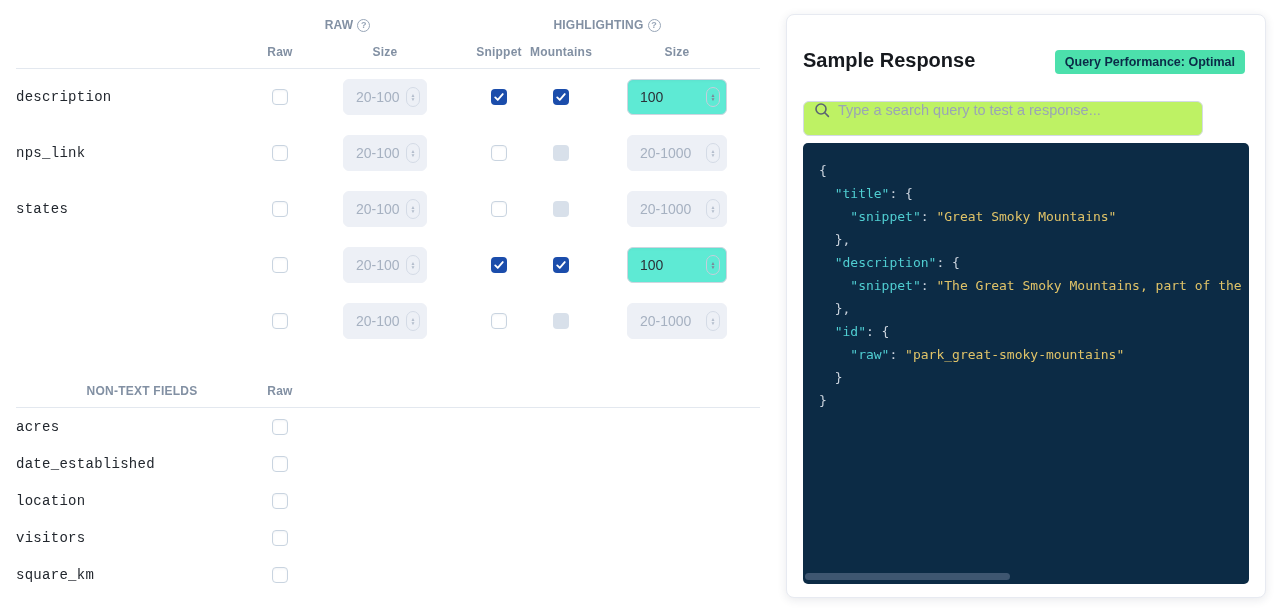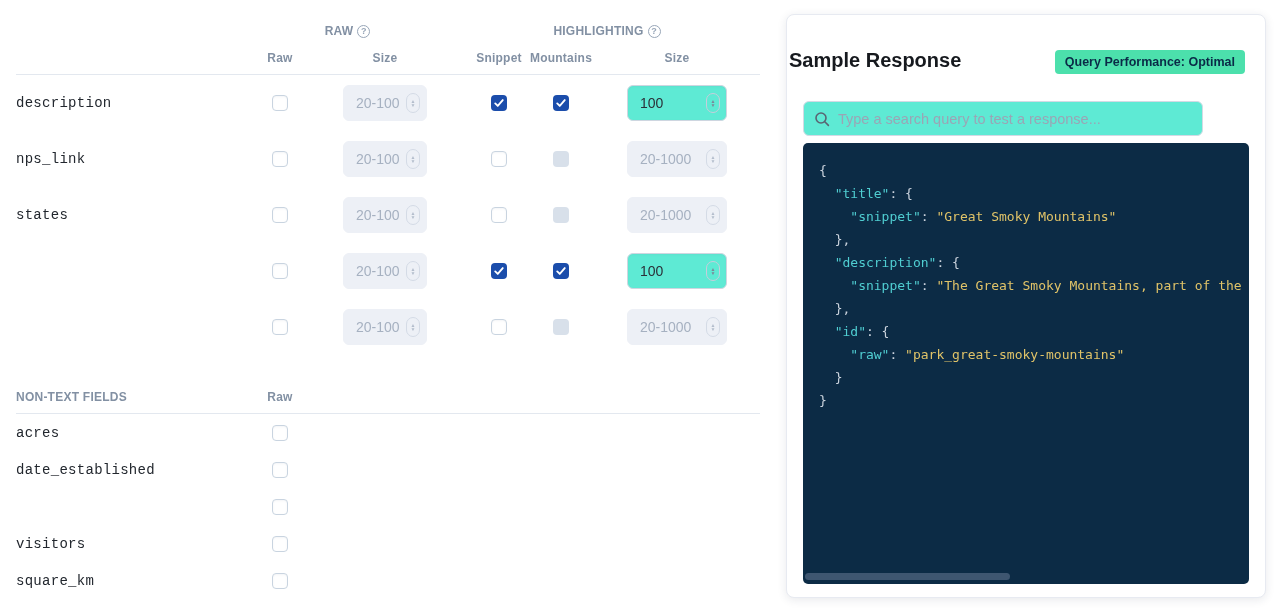--- a/index.html
+++ b/index.html
@@ -1,20 +1,20 @@
 <!DOCTYPE html>
 <html><head>
 <meta charset="utf-8">
 <style>
   * { margin:0; padding:0; box-sizing:border-box; }
   html,body { width:1284px; height:613px; background:#ffffff; font-family:"Liberation Sans", sans-serif; overflow:hidden; }
   .mono { font-family:Liberation Mono, monospace; }
 
   
-  .left-pane { position:absolute; left:16px; top:18px; width:744px; }
+  .left-pane { position:absolute; left:16px; top:12px; width:744px; }
   .fgrid { display:grid; grid-template-columns:252px 24px 51px 84px 60px 24px 38px 24px 54px 100px; align-items:center; }
   .ngrid { display:grid; grid-template-columns:252px 24px; align-items:center; }
   .ghead-row { height:26px; }
   .chead-row { height:30px; align-items:end; padding-bottom:9px; }
   .hdr { font-size:12px; font-weight:bold; color:#8290a3; letter-spacing:.02em; white-space:nowrap; }
   .hdr.center { justify-self:center; }
   .ghead { display:flex; align-items:center; gap:4px; justify-self:center; white-space:nowrap; }
   .span-raw { grid-column:2/5; }
   .span-hl { grid-column:6/11; }
   .help-icon { display:inline-flex; width:13px; height:13px; border:1px solid #98a6b8; border-radius:50%; color:#98a6b8; font-size:9px; font-weight:bold; align-items:center; justify-content:center; }
@@ -32,28 +32,28 @@
   .numwrap { position:relative; width:100%; height:36px; }
   .num { width:100%; height:36px; border-radius:6px; font-size:14px; padding:0 26px 0 12px; font-family:"Liberation Sans",sans-serif; }
   .num.dis { background:#edf0f6; border:1px solid #edf0f6; color:#a6b1c1; }
   .num.dis::placeholder { color:#a6b1c1; }
   .num.en { background:#5eead4; border:1px solid #ced6e0; color:#2b3038; box-shadow:inset 0 1px 2px rgba(100,115,140,.08); }
   .stepper { position:absolute; right:7px; top:50%; transform:translateY(-50%); width:14px; height:20px; border:1px solid #c6cedb; border-radius:7px; display:flex; flex-direction:column; align-items:center; justify-content:center; line-height:4px; background:transparent; }
   .stepper span { font-size:5px; color:#7c8798; }
   .dis + .stepper, .numwrap.d .stepper { border-color:#d4dbe6; }
   .numwrap.d .stepper span { color:#b3bdcc; }
   .sect2 { margin-top:26px; }
-  .nhead-row { height:32px; align-items:end; padding-bottom:9px; }
+  .nhead-row { height:32px; align-items:end; padding-bottom:9px;text-align:center; }
   .nrow .cb { justify-self:center; }
 
   
   .card { position:absolute; left:786px; top:14px; width:480px; height:584px; background:#fff; border:1px solid #e7eaf1; border-radius:8px; box-shadow:0 2px 10px rgba(30,40,70,.10); }
-  .card-title { position:absolute; left:2px; top:34px; font-size:20px; font-weight:bold; color:#16191e; }
+  .card-title { position:absolute; left:16px; top:34px; font-size:20px; font-weight:bold; color:#16191e; }
   .perf-badge { position:absolute; right:20px; top:35px; background:#4ce0ac; color:#0a2a47; font-size:12.5px; font-weight:bold; padding:5px 10px; border-radius:4px; white-space:nowrap; }
-  .searchbox { position:absolute; left:16px; top:86px; width:400px; height:35px; border:1px solid #d3dae4; border-radius:6px; background:#5eead4; display:flex; align-items:center; padding:0 10px; gap:8px; }
+  .searchbox { position:absolute; left:16px; top:86px; width:400px; height:35px; border:1px solid #d3dae4; border-radius:6px; background:#bef264; display:flex; align-items:flex-start; padding:0 10px; gap:8px; }
   .searchbox input { flex:1; border:none; outline:none; font-size:14.5px; color:#333; font-family:"Liberation Sans",sans-serif; background:transparent; }
   .searchbox input::placeholder { color:#9aa5b5; }
 
   .codeblock { position:absolute; left:16px; top:128px; width:446px; height:441px; background:#0c2b45; border-radius:5px; padding:16px 0 0 16px; overflow:hidden; }
   .codeblock pre { font-family:"DejaVu Sans Mono", monospace; font-size:13px; line-height:23px; white-space:pre; }
   .c-p { color:#ccd4de; }
   .c-k { color:#50ced2; }
   .c-s { color:#e0c368; }
   .hscroll { position:absolute; left:2px; bottom:4px; width:205px; height:7px; border-radius:4px; background:#3e5670; }
 </style>
@@ -178,20 +178,21 @@
     <div id="non-text-field-rows">
         <div class="ngrid nrow">
           <div class="fname mono">acres</div>
           <div class="cb off" style="grid-column: 2;"></div>
         </div>
         <div class="ngrid nrow">
           <div class="fname mono">date_established</div>
           <div class="cb off" style="grid-column: 2;"></div>
         </div>
         <div class="ngrid nrow">
+          <div class="fname mono">location</div>
           <div class="cb off" style="grid-column: 2;"></div>
         </div>
         <div class="ngrid nrow">
           <div class="fname mono">visitors</div>
           <div class="cb off" style="grid-column: 2;"></div>
         </div>
         <div class="ngrid nrow">
           <div class="fname mono">square_km</div>
           <div class="cb off" style="grid-column: 2;"></div>
         </div>

